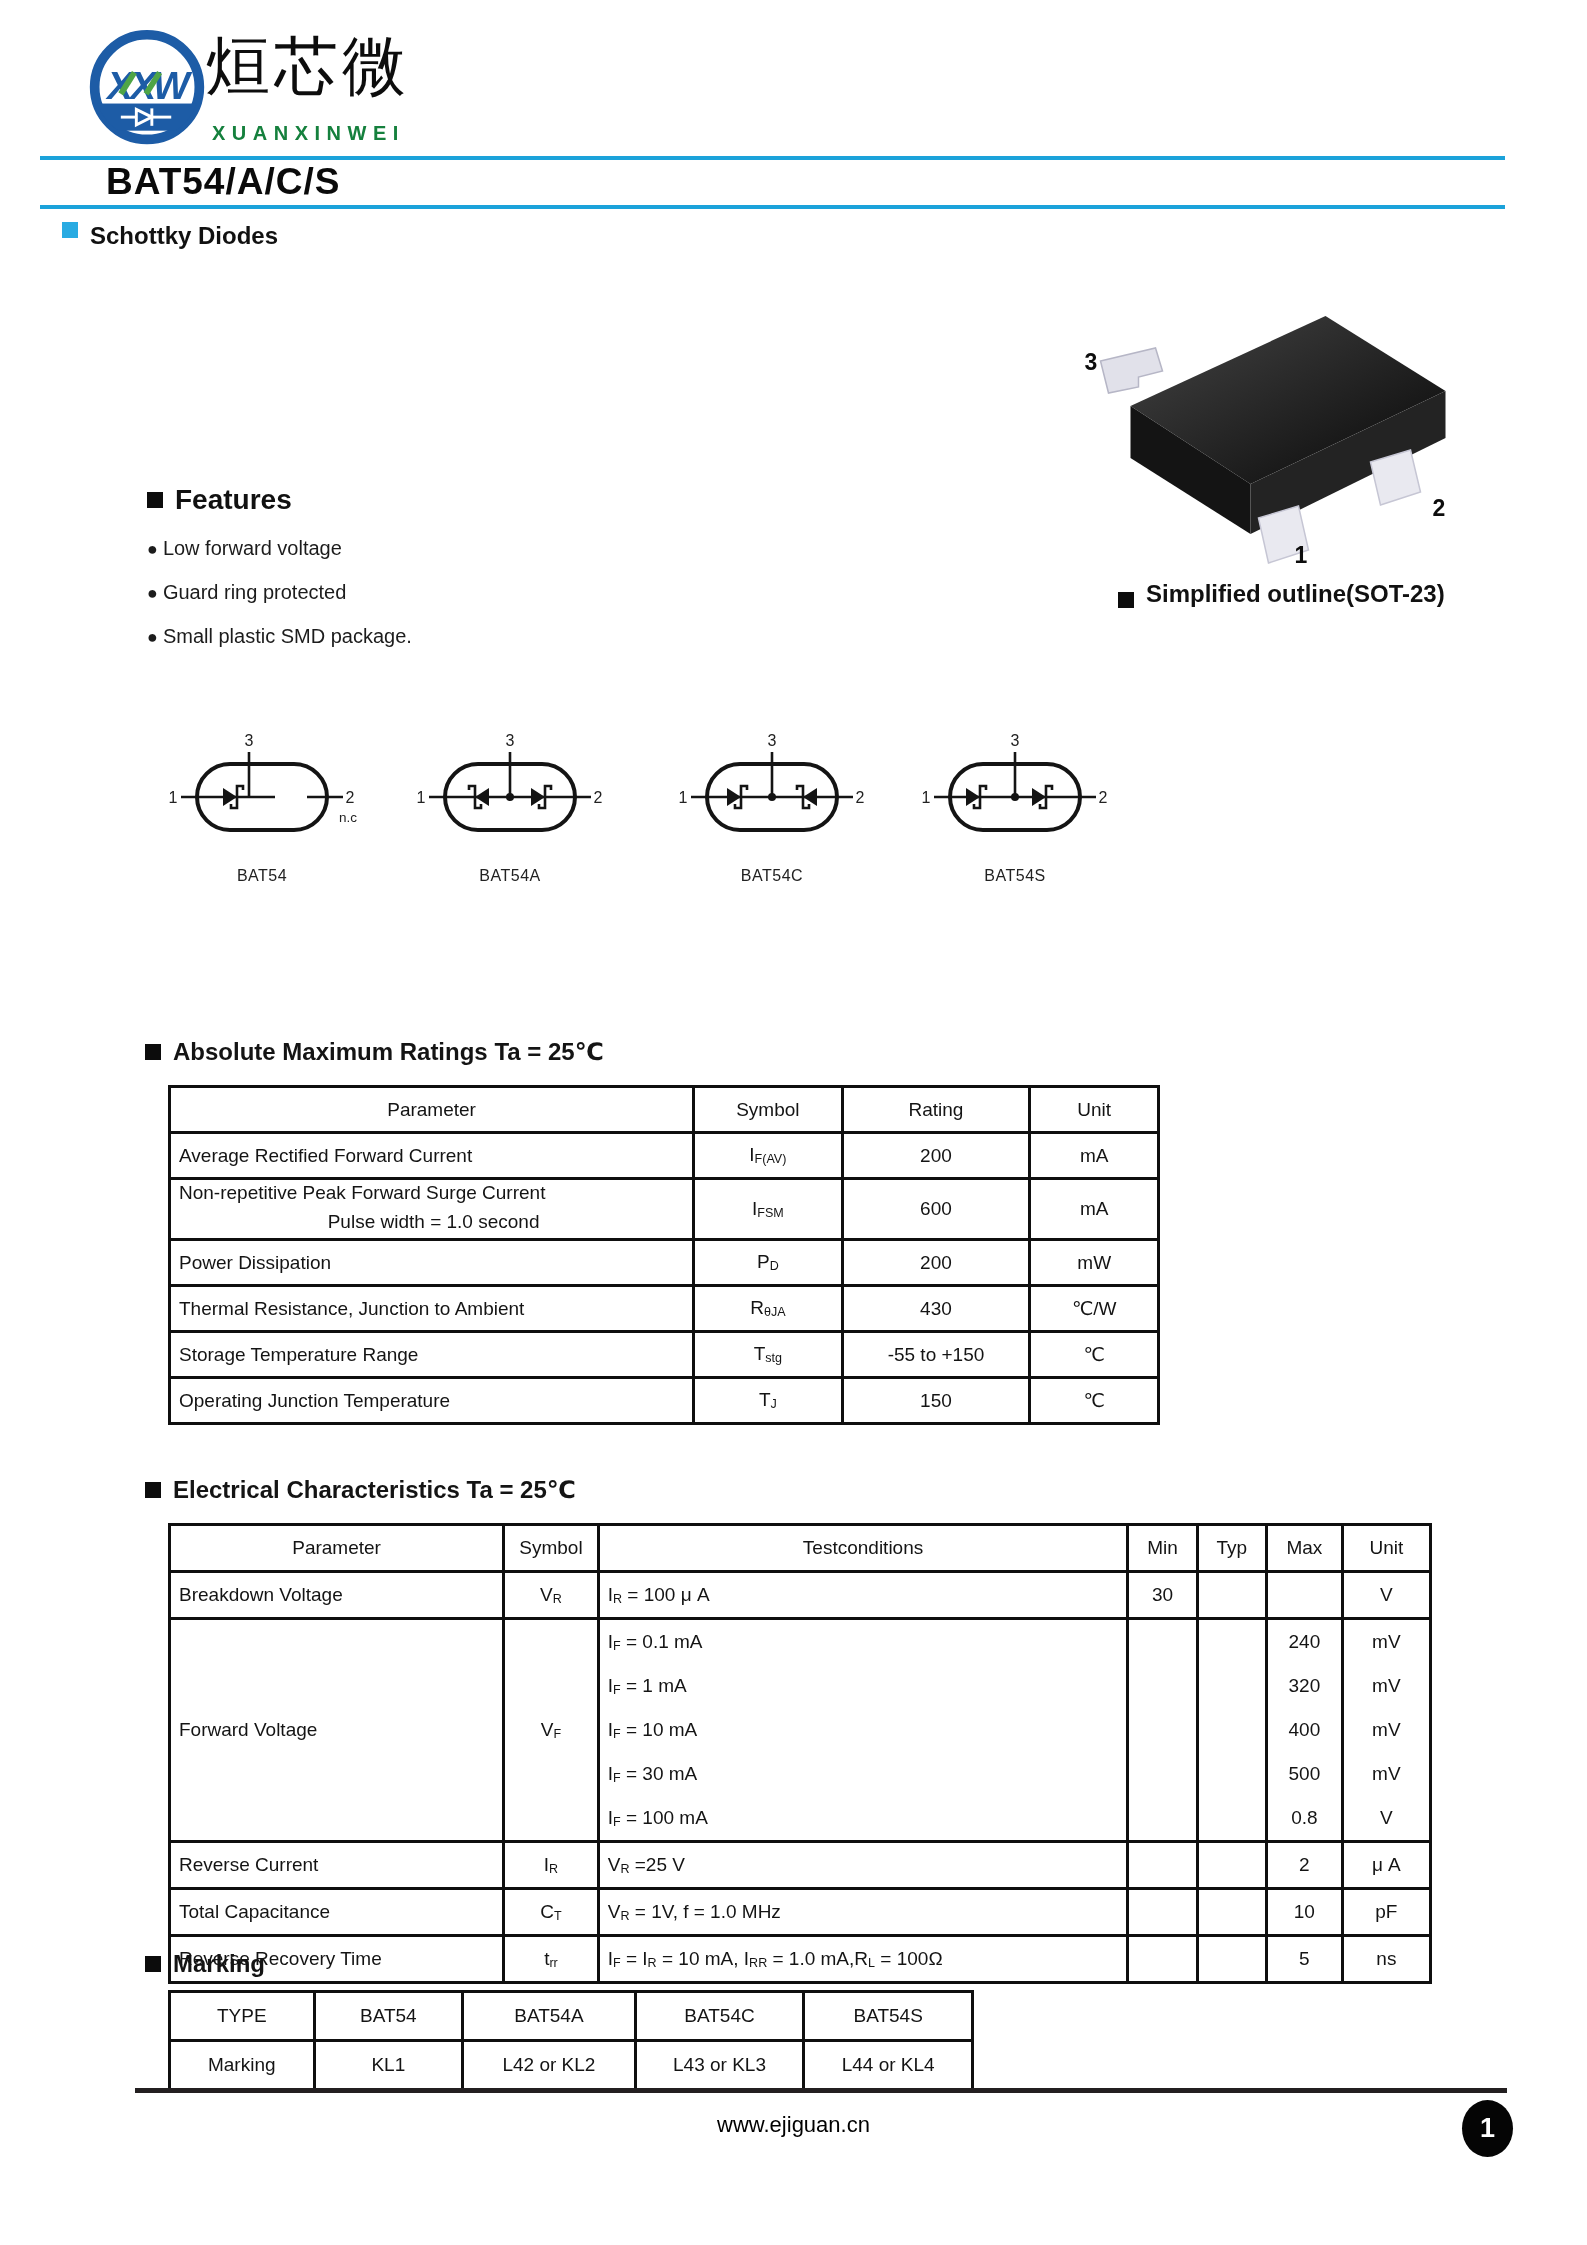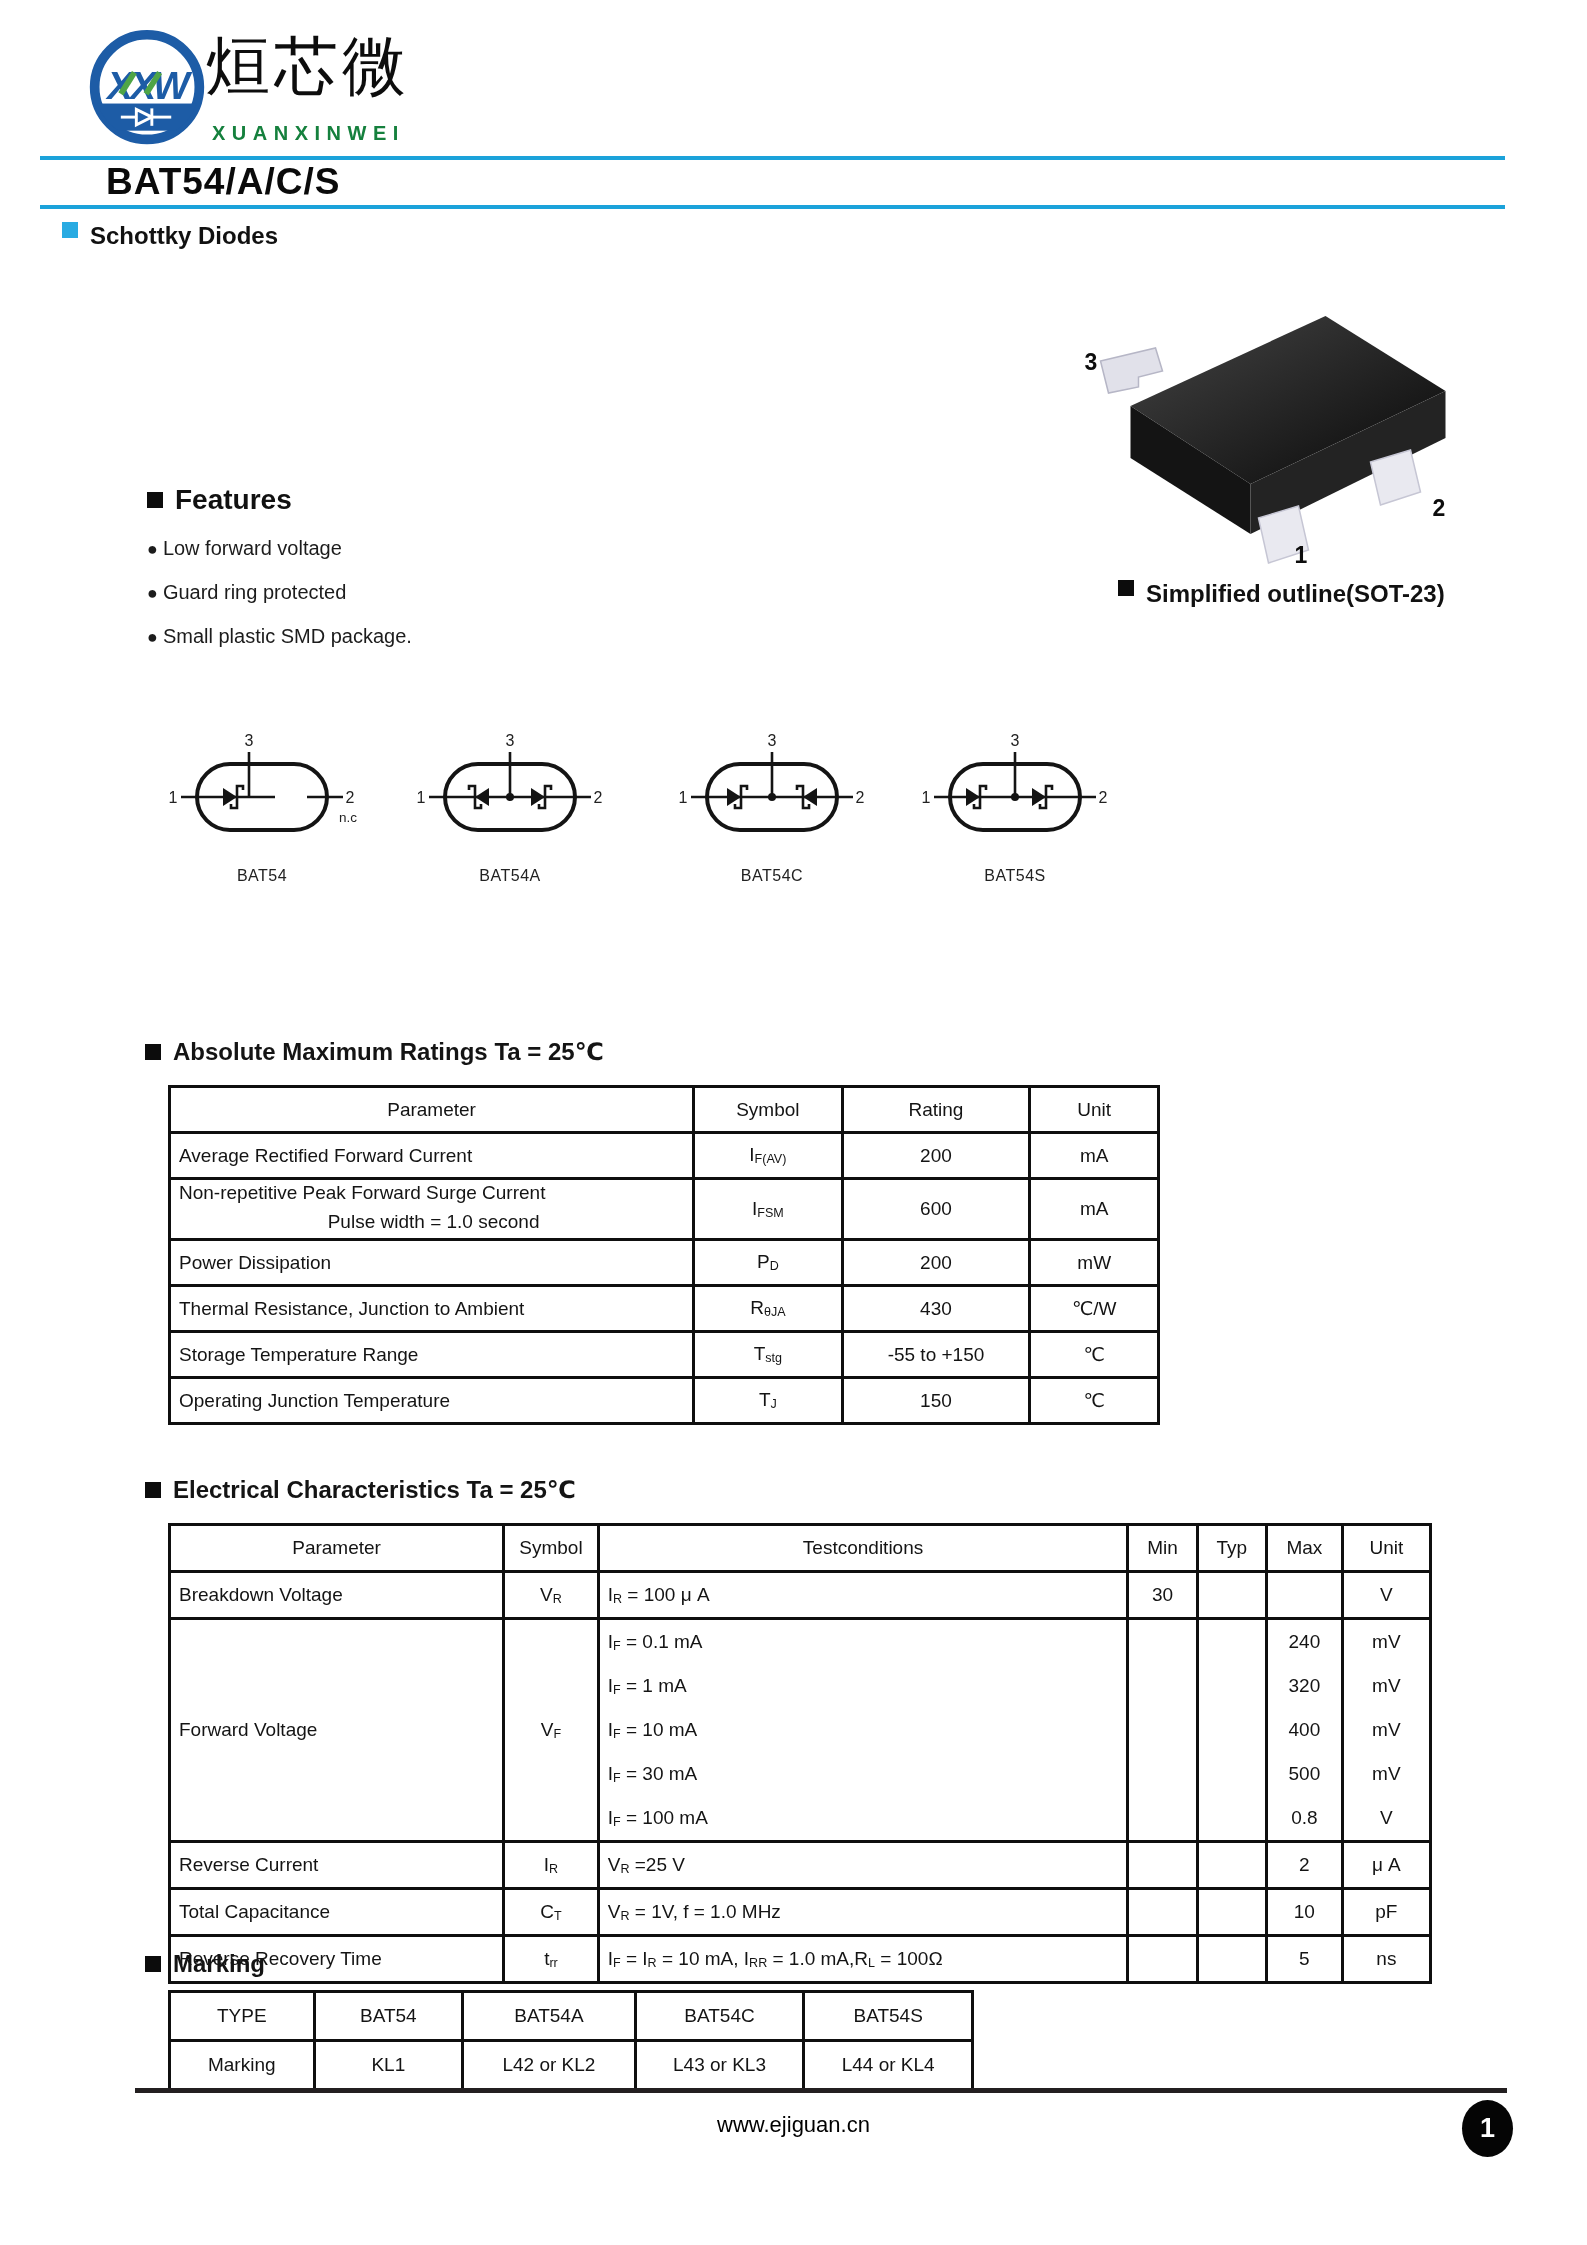--- a/index.html
+++ b/index.html
@@ -21,21 +21,21 @@
   .sec-head{position:absolute;display:flex;align-items:center;font-size:24px;font-weight:bold;color:#141414;}
 
   
   .features{position:absolute;left:147px;top:484px;width:520px;}
   .features .head{display:flex;align-items:center;font-size:28px;font-weight:bold;}
   .feat{margin-top:21px;font-size:20px;display:flex;align-items:center;color:#1c1c1c;}
   .feat .dot{font-size:18px;margin-right:5px;line-height:1;}
 
   
   .outline-fig{position:absolute;left:1068px;top:266px;width:450px;}
-  .outline-cap{display:flex;align-items:flex-start;font-size:24px;font-weight:bold;margin-top:10px;margin-left:6px;padding-left:44px;}
+  .outline-cap{display:flex;align-items:flex-end;font-size:24px;font-weight:bold;margin-top:10px;margin-left:6px;padding-left:44px;}
 
   
   .sym-fig{position:absolute;width:190px;text-align:center;}
   .sym-fig .lbl{font-size:16px;color:#222;margin-top:1px;letter-spacing:0.5px;}
   .stad{fill:none;stroke:#141414;stroke-width:4px;}
   .ln{fill:none;stroke:#141414;stroke-width:2.6px;}
   .blk{fill:#141414;stroke:none;}
   .pin{font-size:16px;fill:#222;}
   .ncl{font-size:13.5px;fill:#222;}
 

